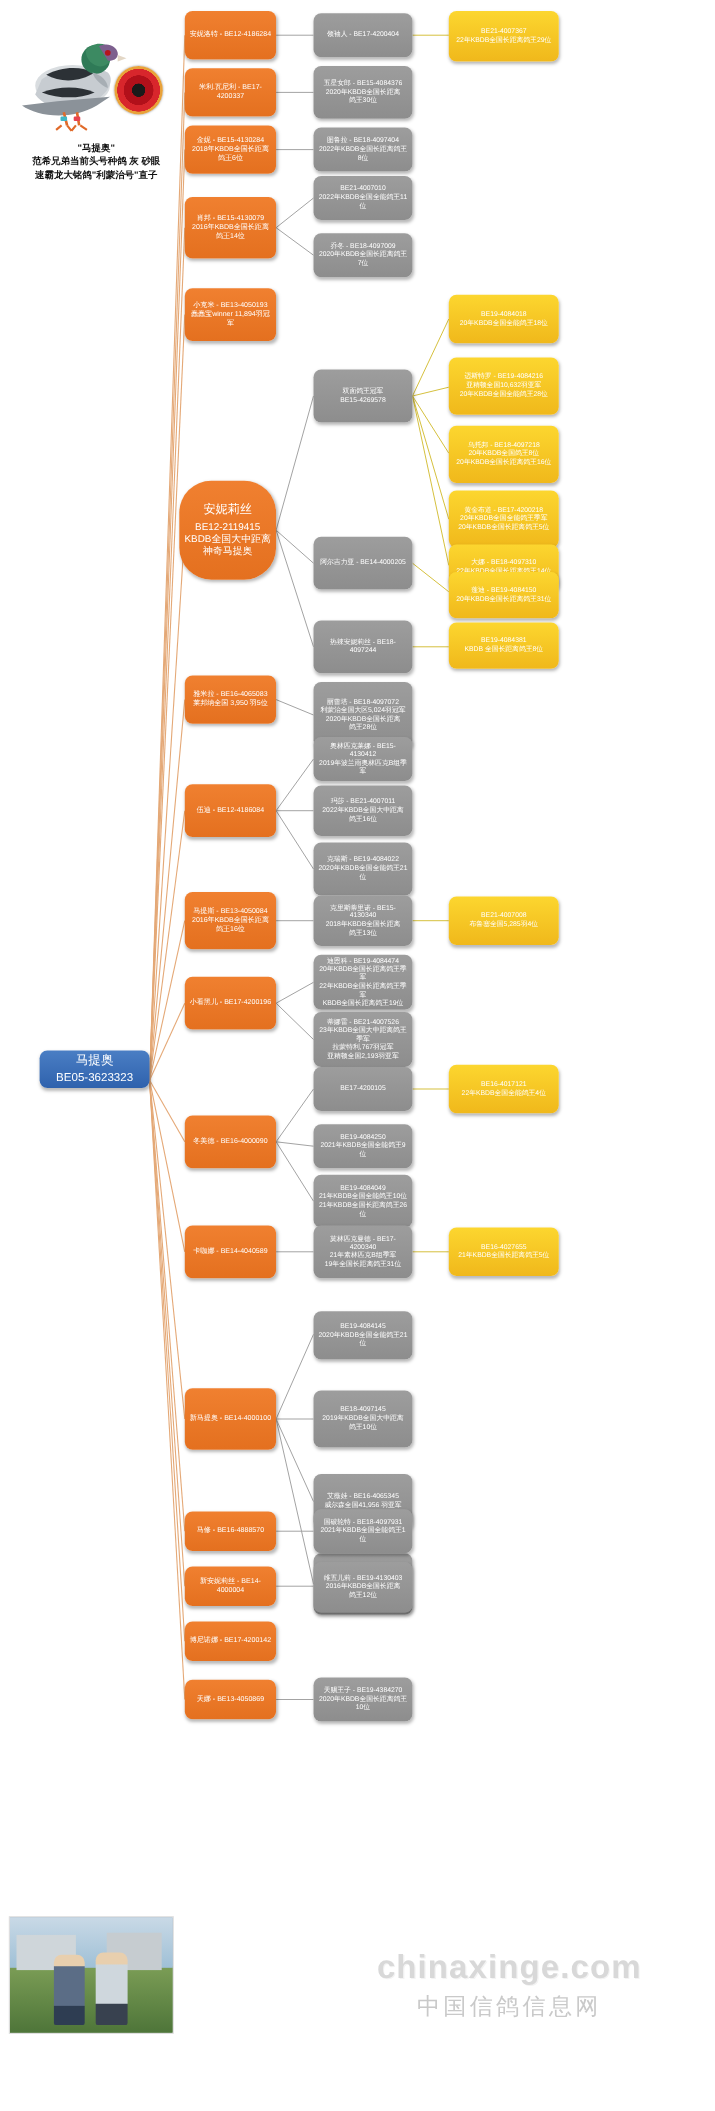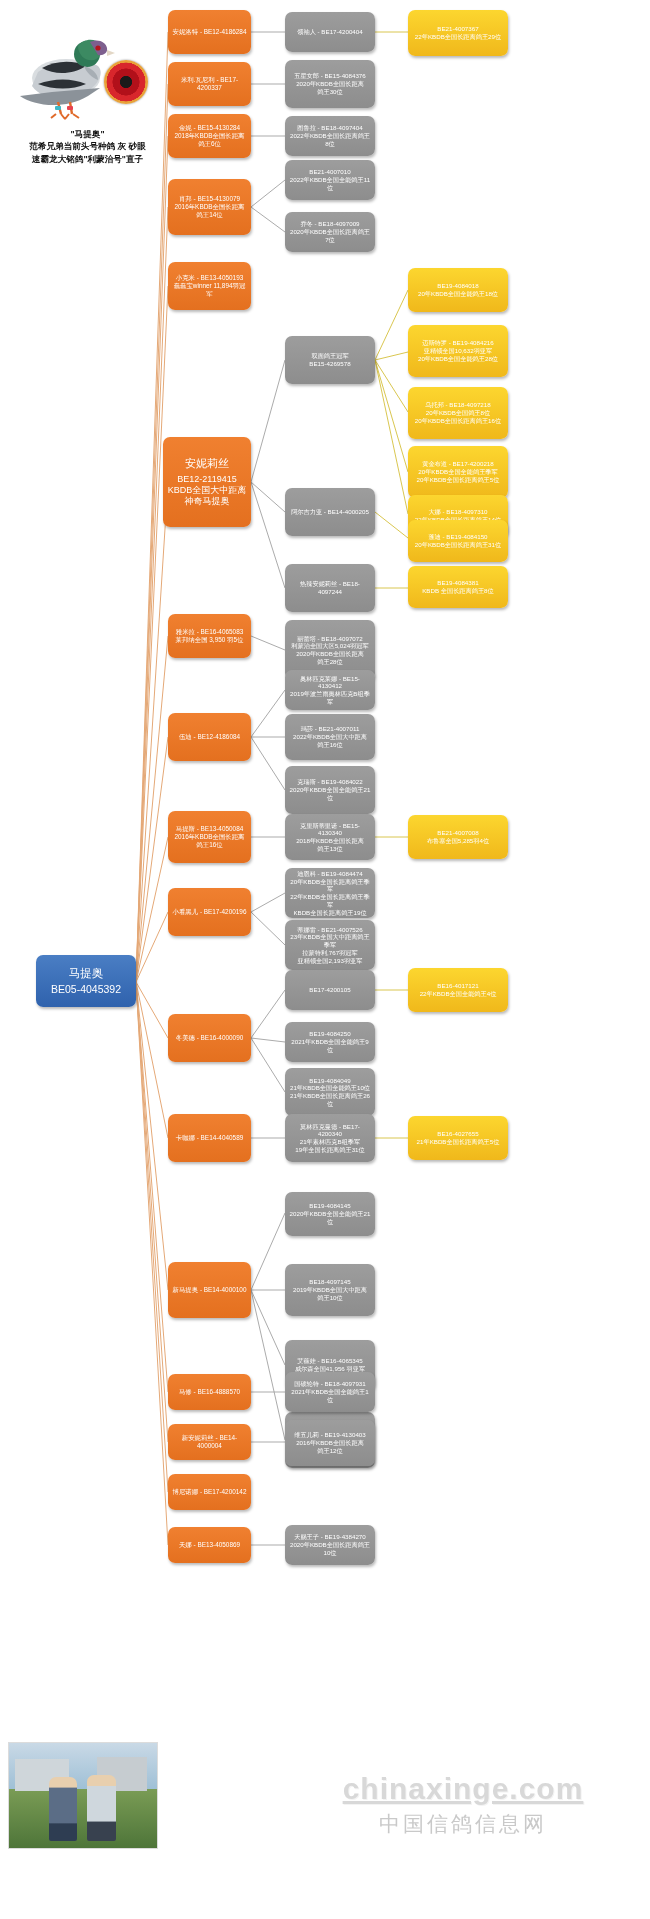--- a/index.html
+++ b/index.html
@@ -92,21 +92,20 @@
     background:linear-gradient(180deg,#e8cfae 0 16%,#cfd7dd 17% 70%,#38414f 71% 100%);border-radius:7px 7px 2px 2px;}
 
   
   .wm{
     position:absolute;left:283px;top:1762px;width:360px;height:86px;
     display:flex;flex-direction:column;align-items:center;justify-content:center;
   }
   .wm .wm1{
     font-size:30px;font-weight:bold;color:#d8d8d8;letter-spacing:1px;
     text-shadow:1px 1px 0 #f3f3f3;
-    text-decoration:underline;
   }
   .wm .wm2{font-size:21px;color:#c9c9c9;letter-spacing:3px;margin-top:4px;}
 </style>
 </head>
 <body>
 
 <div id="root">
 
   <div class="hero">
     <svg class="pigeon" viewBox="0 0 105 112">
@@ -191,23 +190,23 @@
       <path d="M375 360 L408 472"></path>
       <path d="M375 360 L408 514"></path>
       <path d="M375 512 L408 538"></path>
       <path d="M375 588 L408 588"></path>
       <path d="M375 837 L408 837"></path>
       <path d="M375 990 L408 990"></path>
       <path d="M375 1138 L408 1138"></path>
     </g>
   </svg>
 
-  <div class="node n-root" style="left:36px;top:955px;width:100px;height:52px;">
+  <div class="node n-root" style="left:36px;top:955px;width:100px;height:34px;">
     <span class="ln t">马提奥</span>
-    <span class="ln">BE05-4045392</span>
+    <span class="ln">BE05-3623323</span>
   </div>
 
   <div class="node n-or" style="left:168px;top:10px;width:83px;height:44px;">
     <span class="ln">安妮洛特 - BE12-4186284</span>
     </div>
 
   <div class="node n-or" style="left:168px;top:62px;width:83px;height:44px;">
     <span class="ln">米利.瓦尼利 - BE17-4200337</span>
     </div>
 
@@ -220,21 +219,21 @@
     <span class="ln">肖邦 - BE15-4130079</span>
     <span class="ln">2016年KBDB全国长距离</span>
     <span class="ln">鸽王14位</span>
     </div>
 
   <div class="node n-or" style="left:168px;top:262px;width:83px;height:48px;">
     <span class="ln">小克米 - BE13-4050193</span>
     <span class="ln">蠢蠢宝winner 11,894羽冠军</span>
     </div>
 
-  <div class="node n-or big" style="left:163px;top:437px;width:88px;height:90px;">
+  <div class="node n-or big" style="left:163px;top:437px;width:88px;height:90px;border-radius:29px;">
     <span class="ln t">安妮莉丝</span>
     <span class="ln">BE12-2119415</span>
     <span class="ln">KBDB全国大中距离</span>
     <span class="ln">神奇马提奥</span>
     </div>
 
   <div class="node n-or" style="left:168px;top:614px;width:83px;height:44px;">
     <span class="ln">雅米拉 - BE16-4065083</span>
     <span class="ln">莱邦纳全国 3,950 羽5位</span>
     </div>

